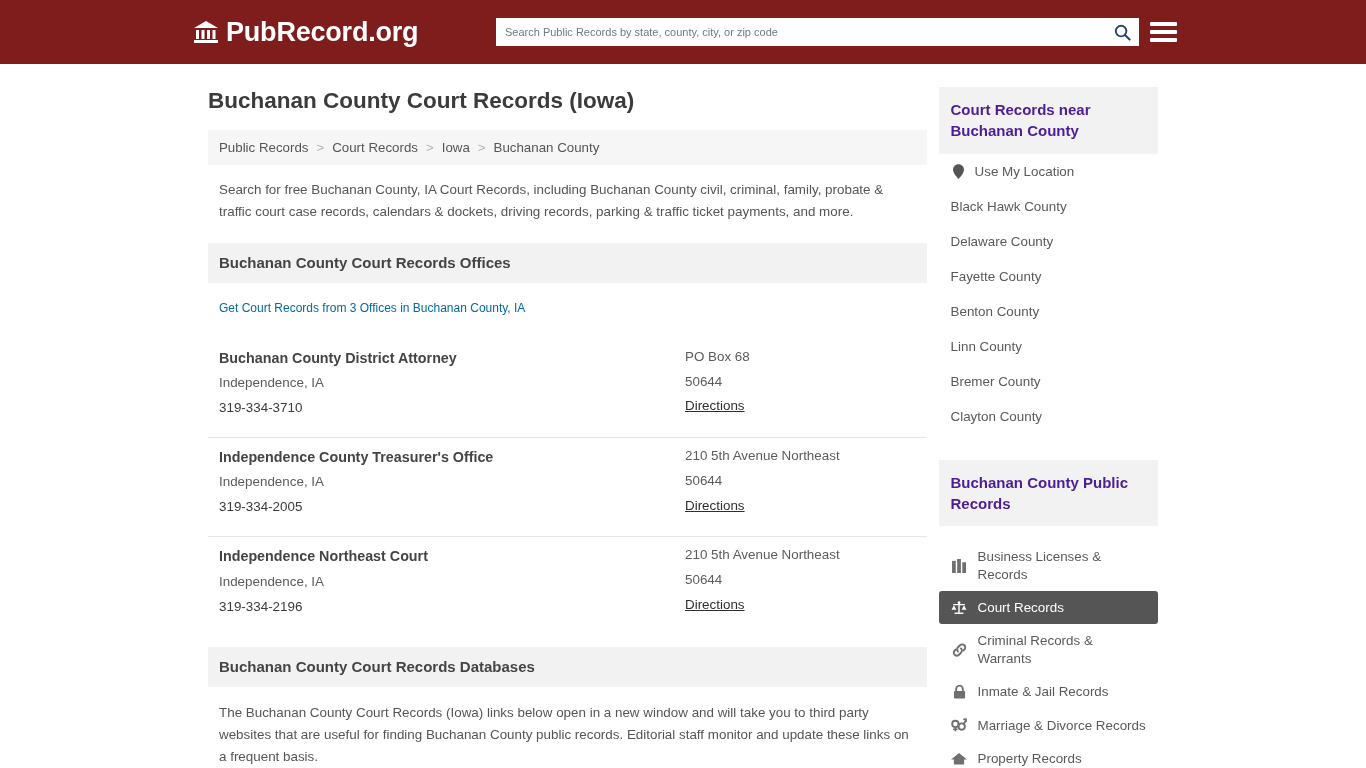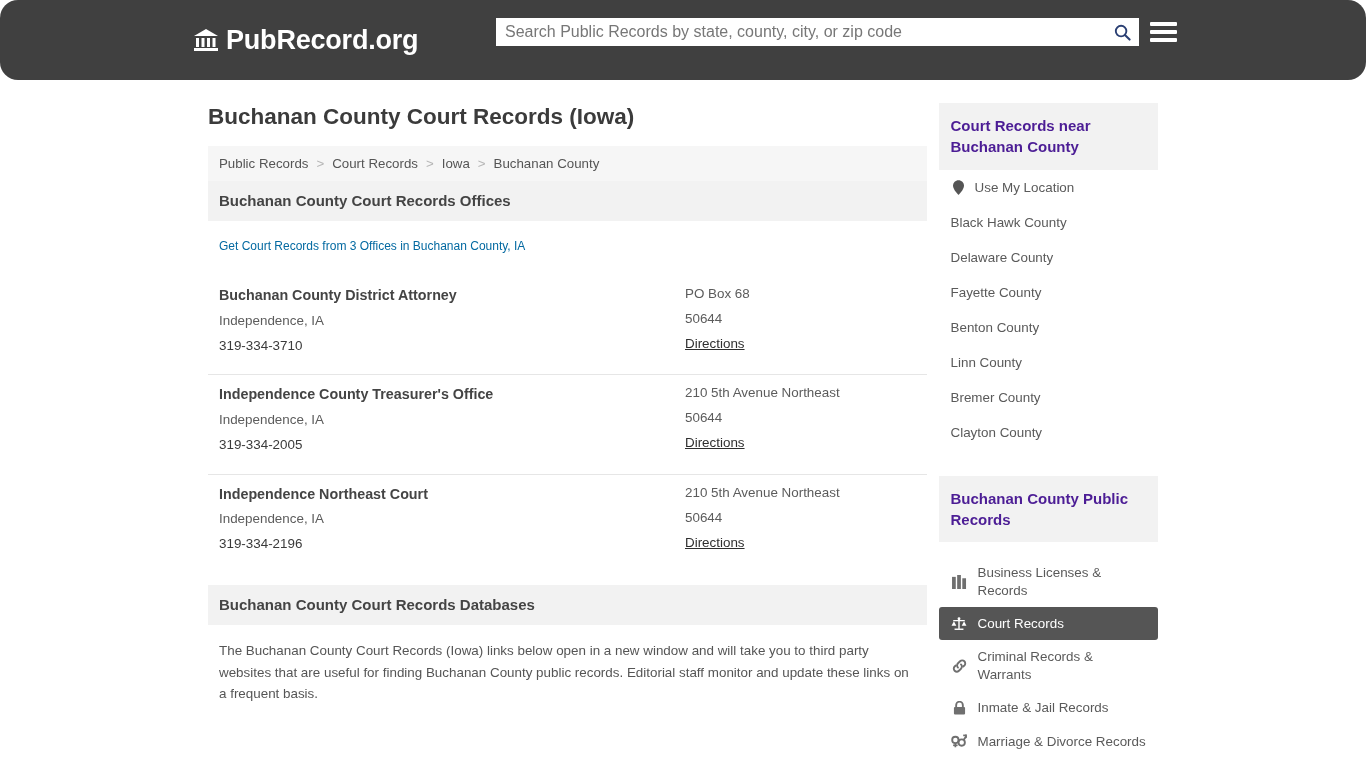--- a/index.html
+++ b/index.html
@@ -7,26 +7,25 @@
     margin: 0; padding: 0;
     width: 1366px; height: 768px;
     overflow: hidden;
     background: #ffffff;
     font-family: "Liberation Sans", sans-serif;
     -webkit-font-smoothing: antialiased;
   }
 
   
   .site-header {
-    height: 80px;
-    background: #404040;
+    height: 64px;
+    background: #7f1d1d;
     display: flex;
     align-items: center;
     position: relative;
-    border-radius: 18px;
   }
   .brand {
     display: flex;
     align-items: center;
     margin-left: 193px;
     gap: 7px;
     cursor: pointer;
   }
   .brand-icon { width: 26px; height: 24px; display: block; }
   .brand-text {
@@ -46,21 +45,21 @@
     display: flex;
     align-items: center;
   }
   .search-input {
     flex: 1;
     border: 0;
     outline: 0;
     height: 26px;
     padding: 0 8px 0 9px;
     font-family: "Liberation Sans", sans-serif;
-    font-size: 16px;
+    font-size: 11px;
     color: #333;
     background: transparent;
   }
   .search-input::placeholder { color: #777; }
   .search-btn {
     width: 34px; height: 28px;
     border: 0; background: transparent;
     display: flex; align-items: center; justify-content: center;
     cursor: pointer;
     padding: 0;
@@ -288,20 +287,21 @@
       <div class="breadcrumb">
         <a>Public Records</a>
         <span class="sep">&gt;</span>
         <a>Court Records</a>
         <span class="sep">&gt;</span>
         <a>Iowa</a>
         <span class="sep">&gt;</span>
         <a>Buchanan County</a>
       </div>
 
+      <p class="intro">Search for free Buchanan County, IA Court Records, including Buchanan County civil, criminal, family, probate &amp; traffic court case records, calendars &amp; dockets, driving records, parking &amp; traffic ticket payments, and more.</p>
 
       <div class="section-head">Buchanan County Court Records Offices</div>
       <p class="section-sub">Get Court Records from 3 Offices in Buchanan County, IA</p>
 
       <div class="office-row">
         <div class="office-left">
           <div class="office-name">Buchanan County District Attorney</div>
           <div class="office-line">Independence, IA</div>
           <div class="office-phone">319-334-3710</div>
         </div>

